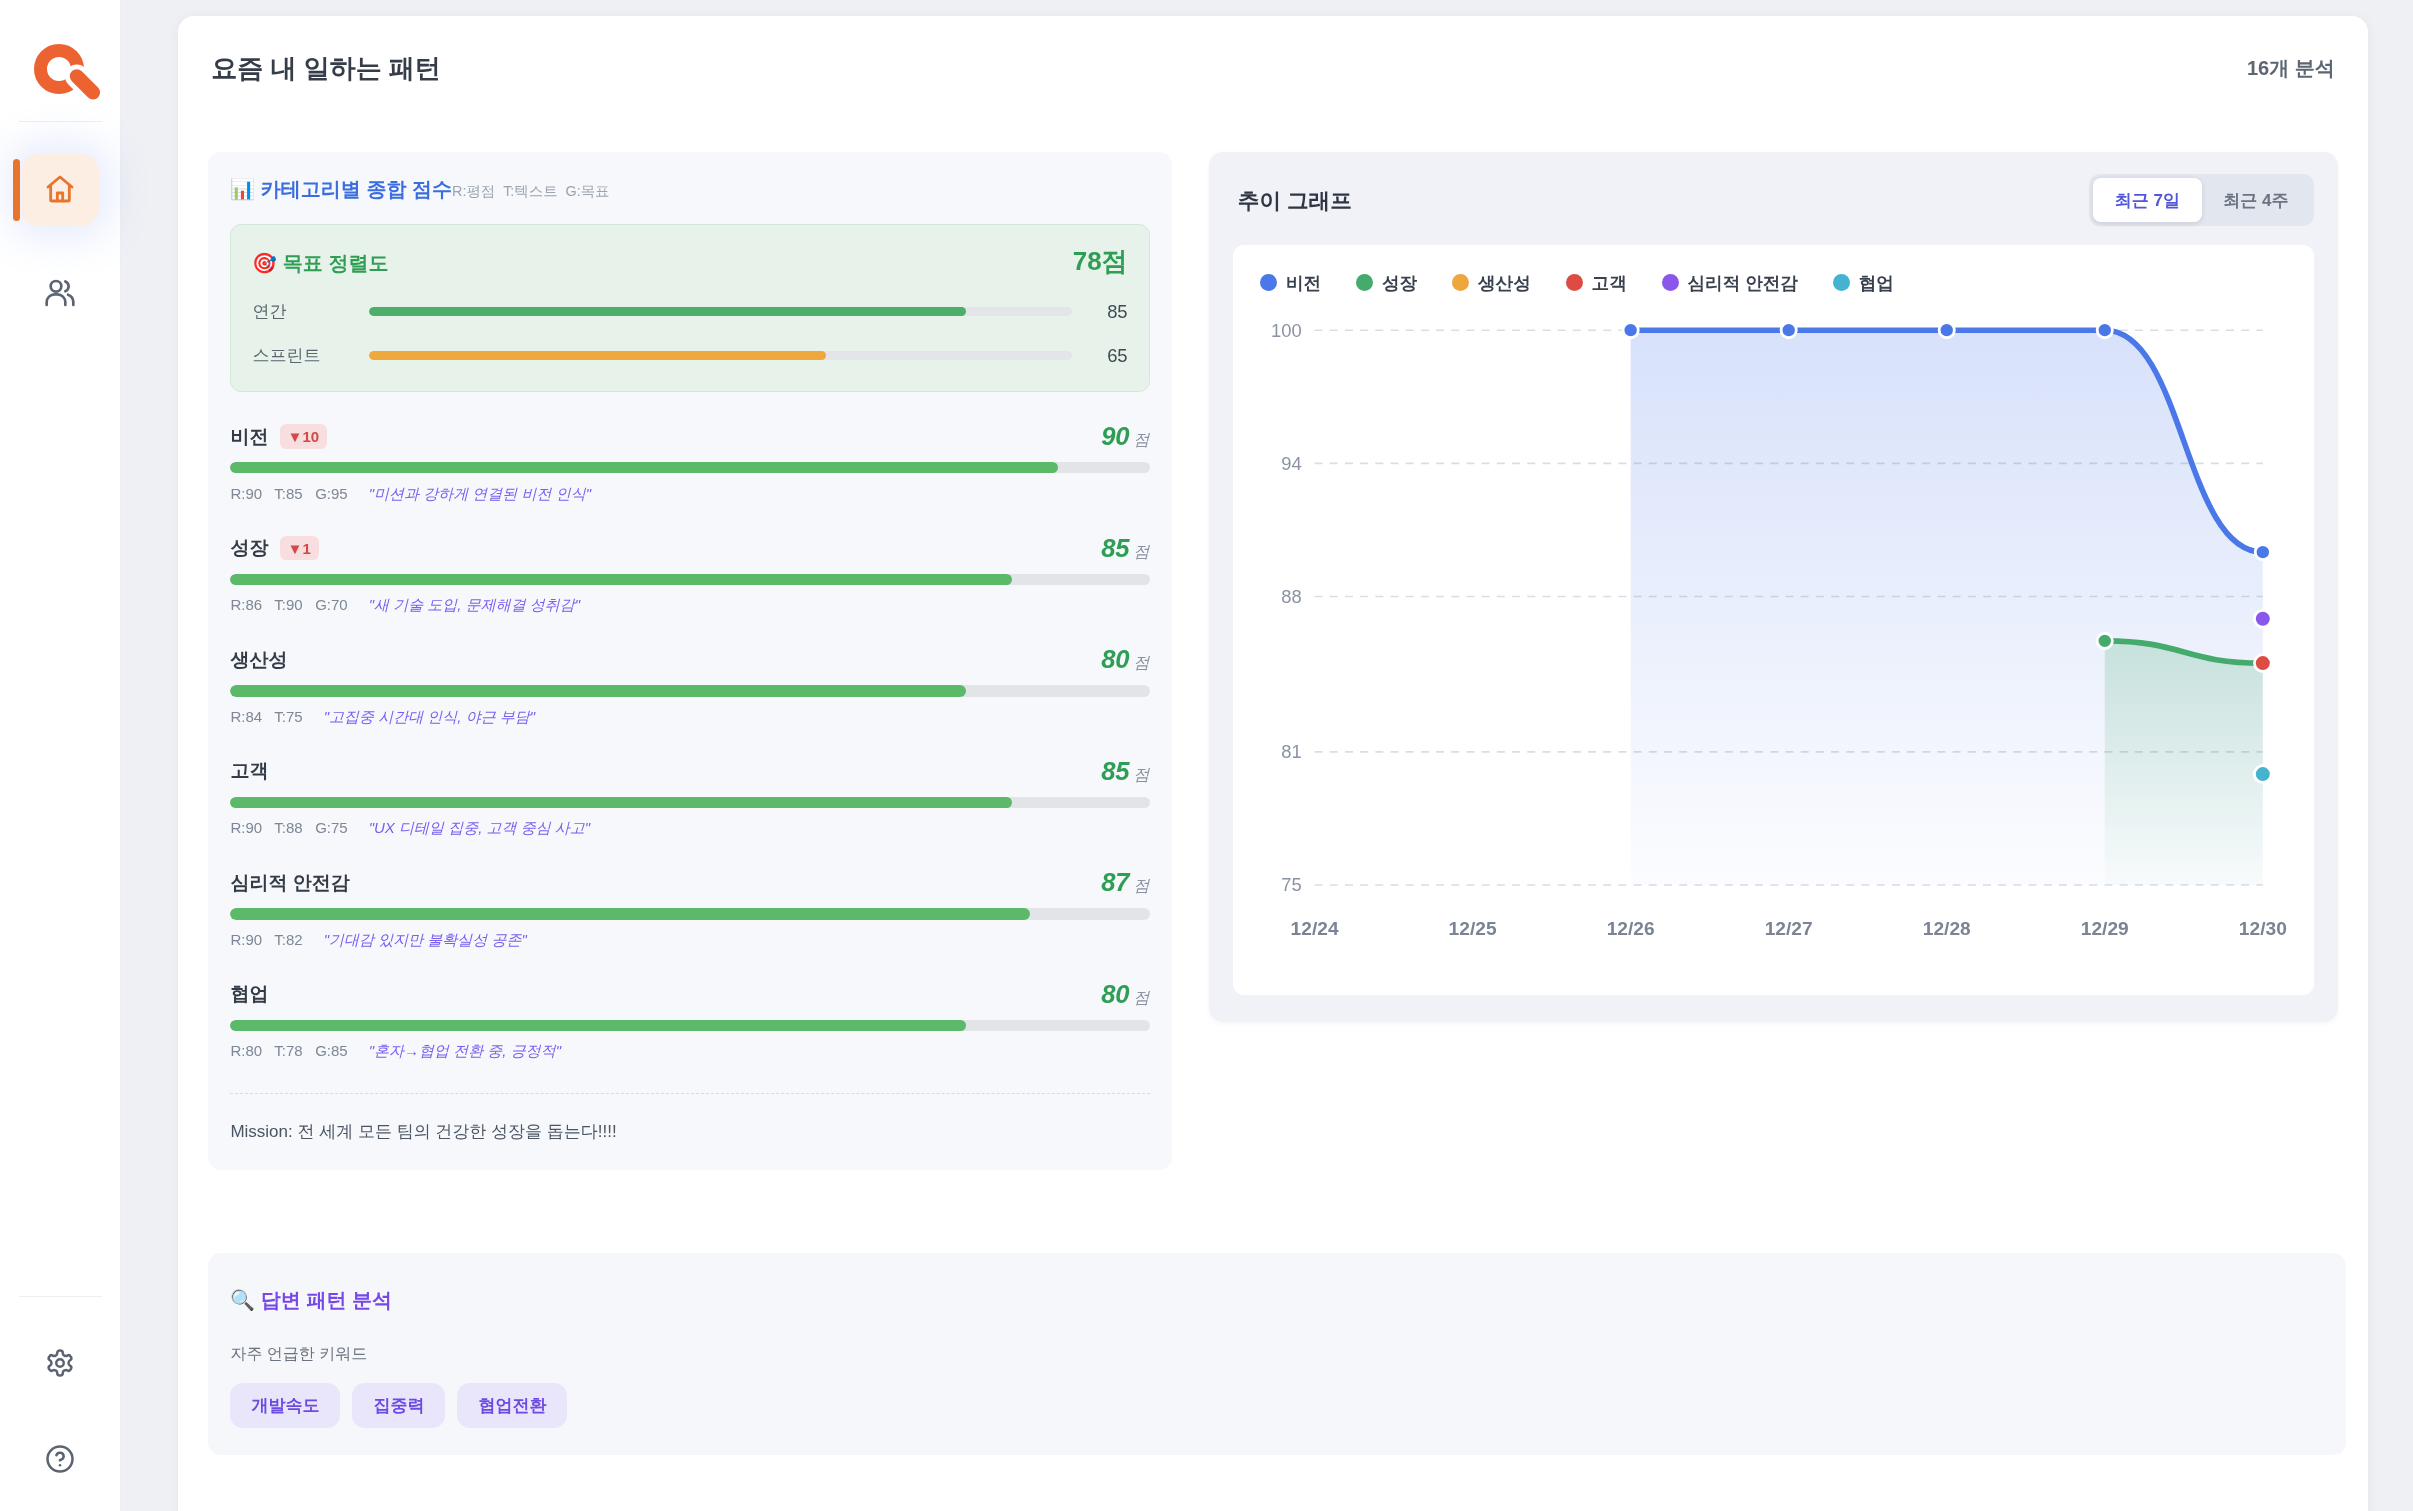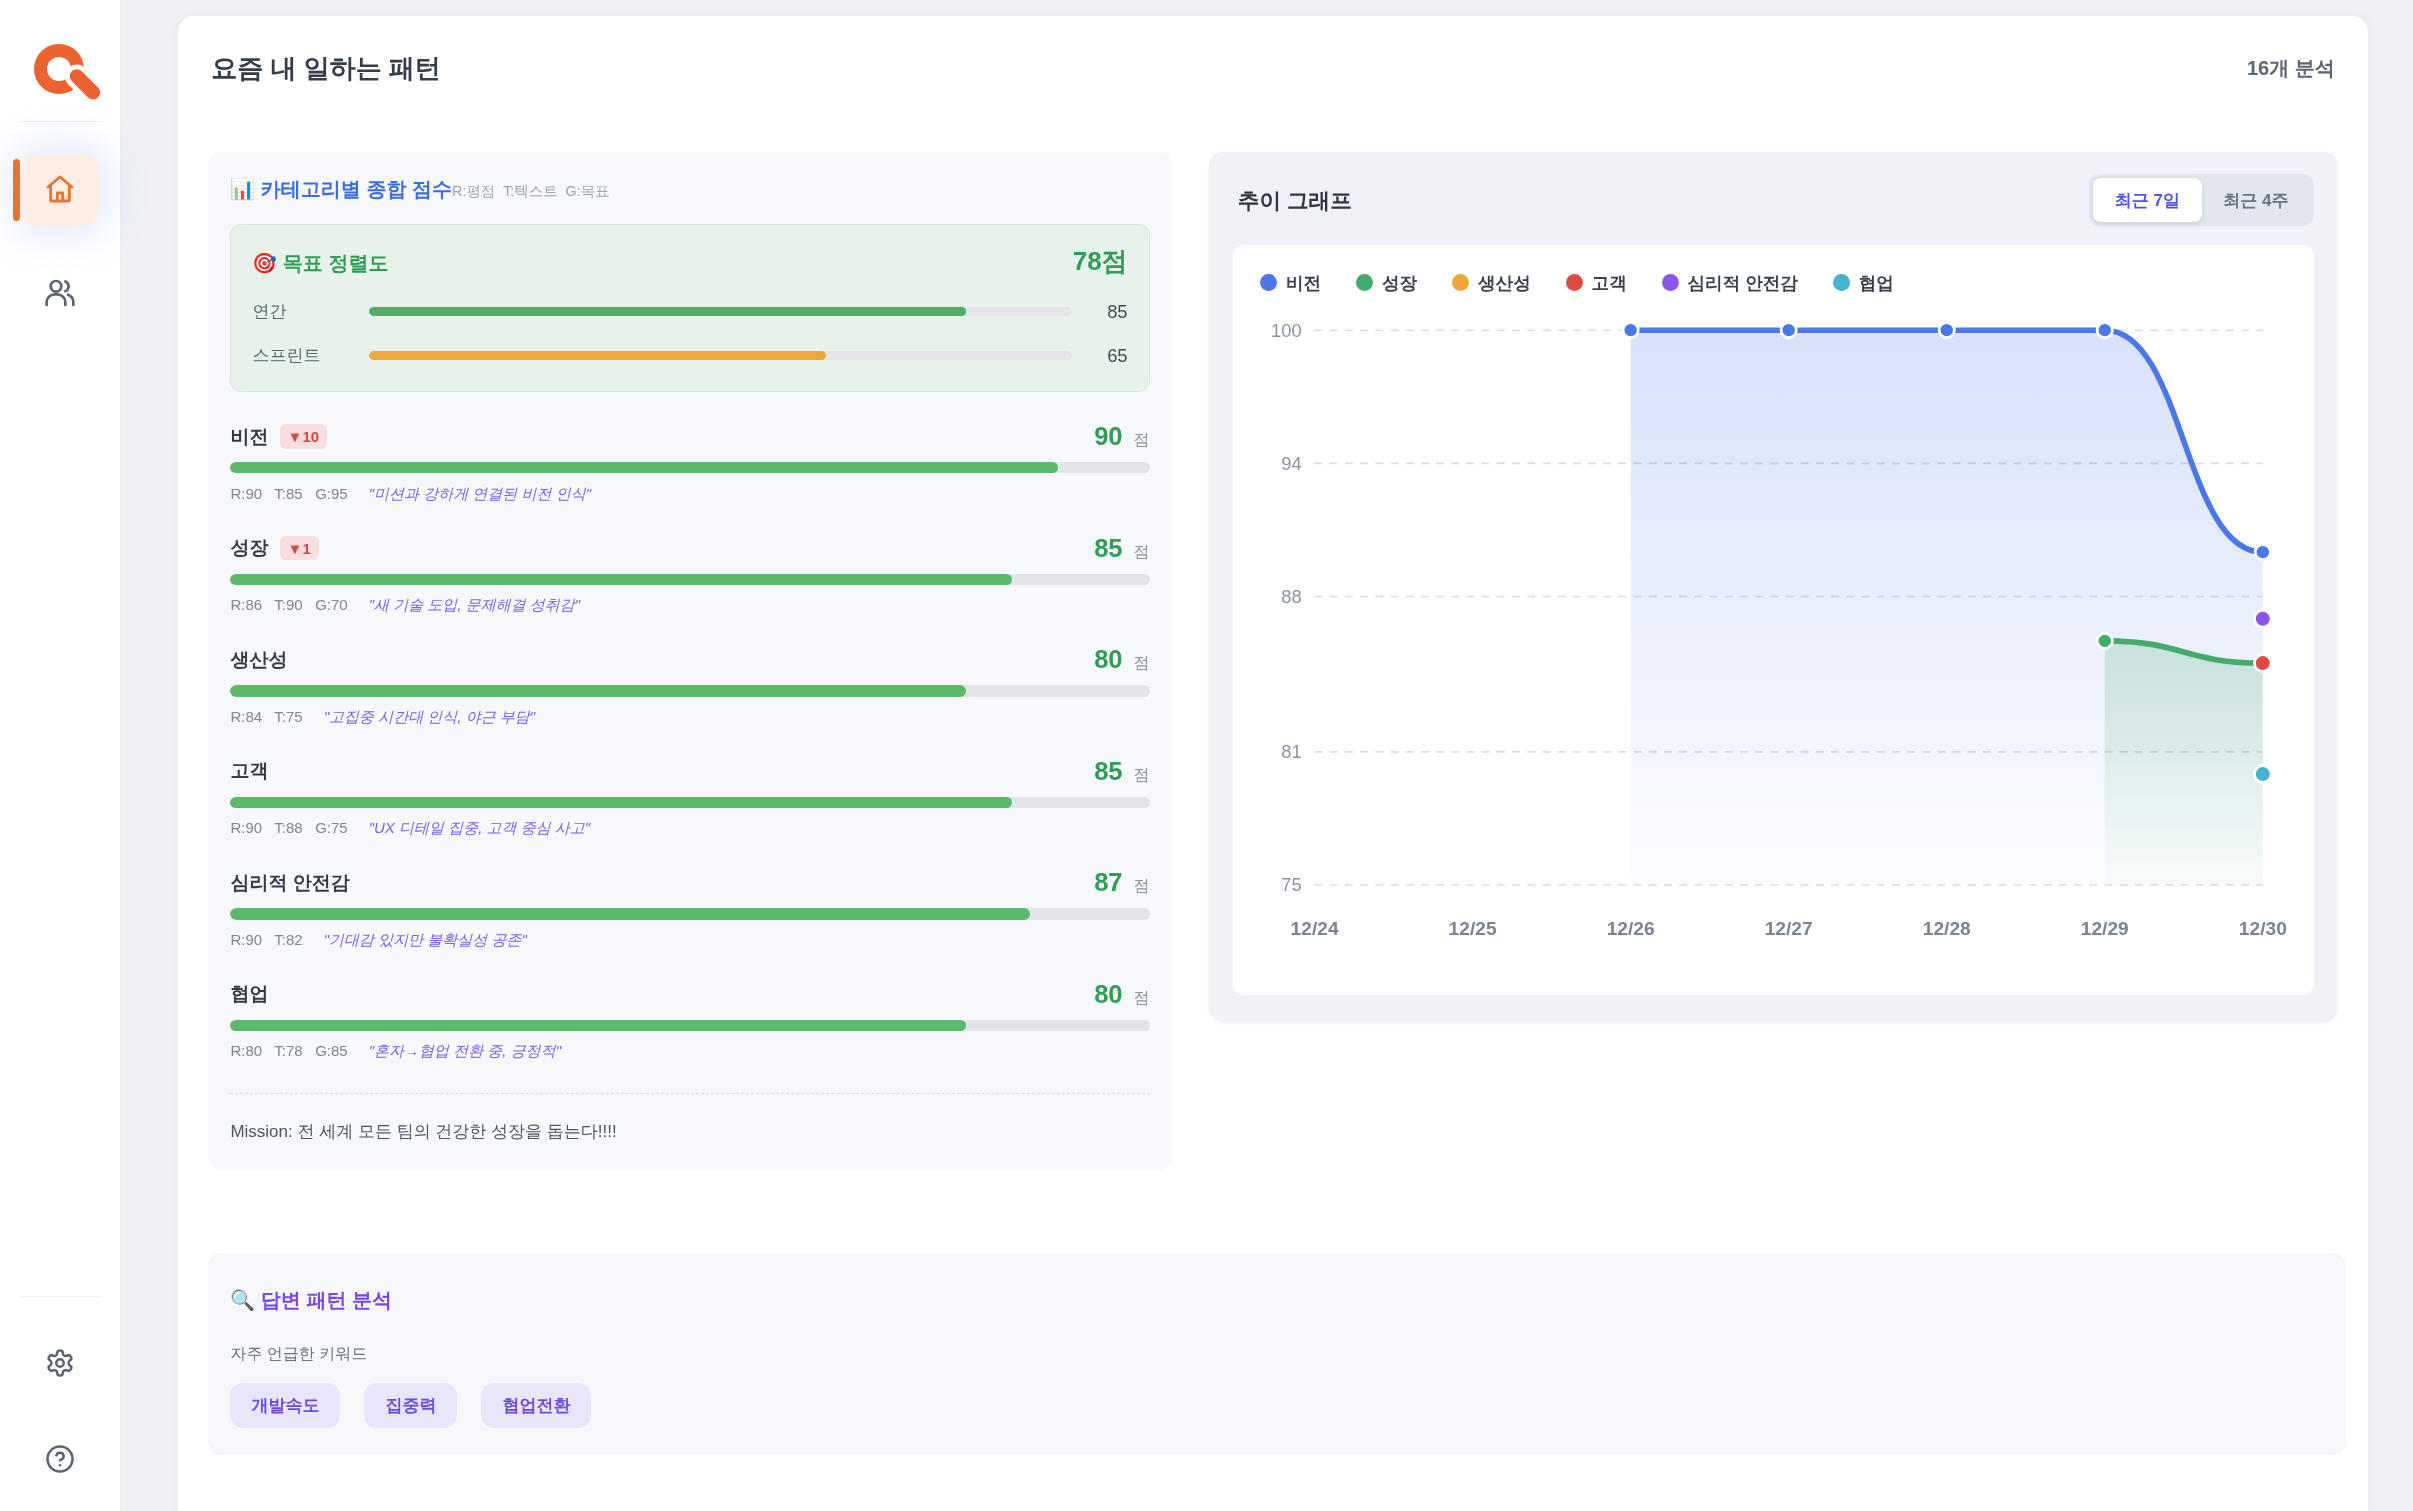--- a/index.html
+++ b/index.html
@@ -95,21 +95,21 @@
   .goal-fill.orange { background: #eea83d; }
   .goal-val { width: 56px; text-align: right; font-size: 18.4px; color: #414955; }
 
   .cat-row { margin-top: 30px; }
   .cat-row-head { display: flex; align-items: center; }
   .cat-name { font-size: 19px; font-weight: bold; color: #333b47; }
   .delta-badge {
     margin-left: 11.2px; background: #f8dede; color: #d24a48; font-size: 15px; font-weight: bold;
     padding: 4.8px 8px; border-radius: 6.4px; line-height: 1;
   }
-  .cat-score-wrap { margin-left: auto; display: flex; align-items: baseline; gap: 11px; }
+  .cat-score-wrap { margin-left: auto; display: flex; align-items: baseline; gap: 4px; font-style: italic; }
   .cat-score { font-size: 25.6px; font-weight: bold; color: #2f9e55; }
   .cat-score-unit { font-size: 16px; color: #8a93a3; }
   .cat-bar { margin-top: 11.2px; height: 11.2px; background: #e2e4e8; border-radius: 6.4px; overflow: hidden; }
   .cat-bar-fill { height: 100%; background: #5cb96a; border-radius: 6.4px; }
   .cat-meta-line { margin-top: 11.2px; display: flex; align-items: baseline; gap: 21px; }
   .cat-meta { font-size: 15px; color: #7e8795; white-space: pre; }
   .cat-quote { font-size: 15px; font-style: italic; color: #7a5cf0; }
 
   .mission {
     margin-top: 32px; border-top: 1.6px dashed #d7dbe1; padding-top: 25.6px;
@@ -137,21 +137,21 @@
   .legend-label { font-size: 17.6px; font-weight: 600; color: #39414e; }
   .chart-holder { margin-top: 11.2px; }
 
   
   .insight-panel {
     margin-top: 83px; width: 2138px; background: #f6f7fa; border-radius: 12.8px;
     padding: 22.4px 22.4px 27px 22.4px;
   }
   .insight-title { font-size: 20px; font-weight: bold; color: #7847e8; margin-top: 12px; }
   .insight-label { margin-top: 30px; font-size: 16px; color: #6b7482; }
-  .keyword-row { margin-top: 17.6px; display: flex; gap: 24px; }
+  .keyword-row { margin-top: 17.6px; display: flex; gap: 12px; }
   .keyword-pill {
     background: #e9e6fb; color: #6d4ae3; font-size: 17px; font-weight: bold;
     padding: 11.2px 21px; border-radius: 12.8px; cursor: pointer;
   }
 </style>
 </head>
 <body>
 
 <nav class="sidebar">
   <div class="logo-wrap">

